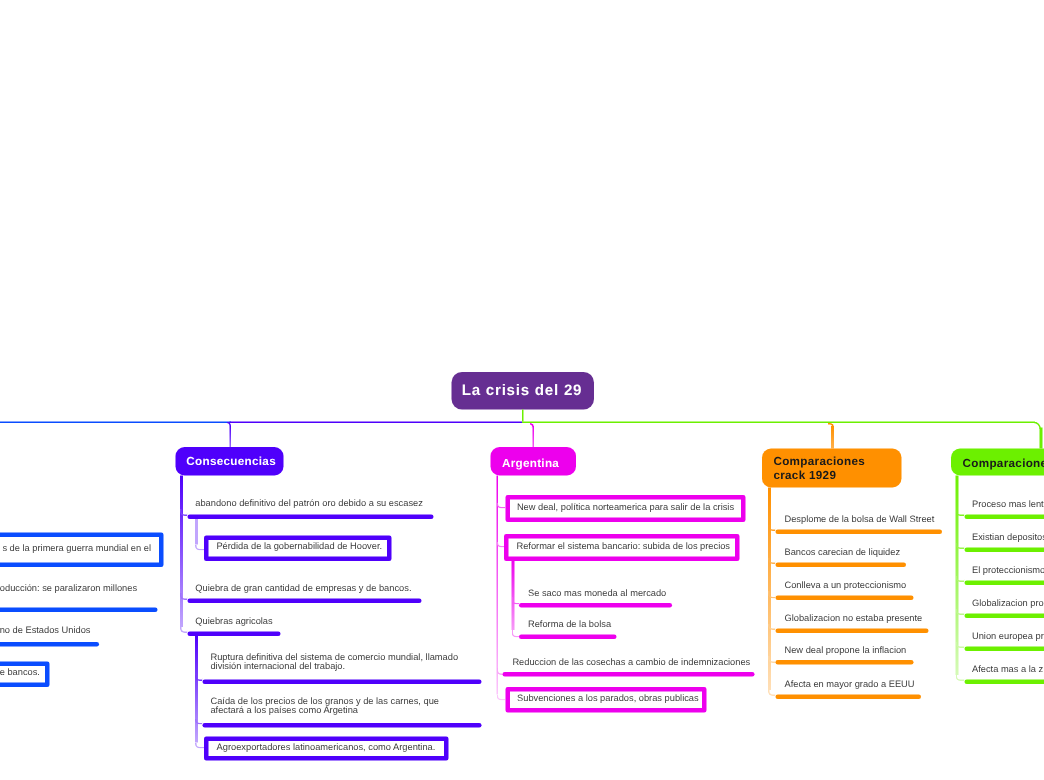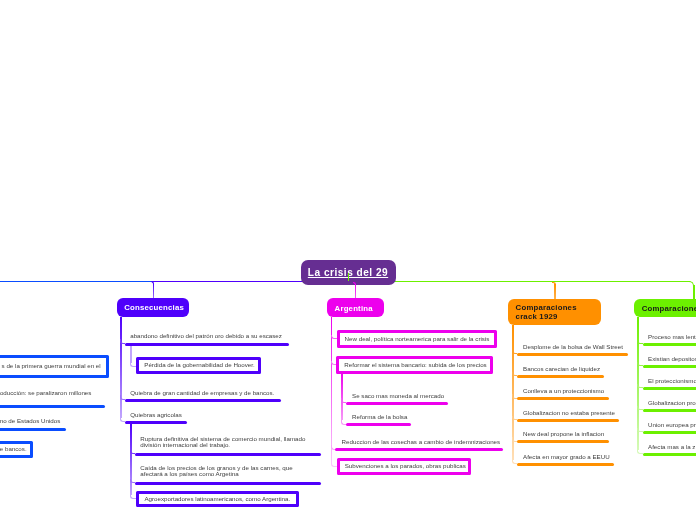--- a/index.html
+++ b/index.html
@@ -39,21 +39,21 @@
 <div id="canvas">
 
   <div class="hline" style="left:0;top:280.9px;width:153.6px;background:#0A4DFF;"></div>
   <div class="hline" style="left:153.2px;top:280.9px;width:195.2px;background:#4F00FB;"></div>
   <div class="hline" style="left:348px;top:280.9px;width:341.7px;background:#6CF000;"></div>
   <div style="position:absolute;left:689.2px;top:280.9px;width:5.3px;height:5.3px;
               border-top:1.5px solid #6CF000;border-right:1.5px solid #6CF000;
               border-top-right-radius:5.3px;box-sizing:border-box;"></div>
   <div class="vline" style="left:693px;top:285.4px;height:13.8px;background:#6CF000;"></div>
 
-  <div class="node root-node" style="left:300.5px;top:260px;width:95px;height:24.8px;background:#662E92;color:#ffffff;text-decoration:underline;">
+  <div class="node root-node" style="left:300.5px;top:248px;width:95px;height:24.8px;background:#662E92;color:#ffffff;">
     <span>La crisis del 29</span>
   </div>
   <div class="vline" style="left:347.7px;top:273.3px;height:8.2px;background:#6CF000;"></div>
 
   <div class="boxleaf" style="left:-6.6px;top:355.3px;width:115.8px;height:23px;border-color:#0A4DFF;padding-left:5.2px;align-items:flex-start;padding-top:4.4px;">
     <span>s de la primera guerra mundial en el</span>
   </div>
 
   <div class="leaf" style="left:-0.1px;top:390.2px;">oducción: se paralizaron millones</div>
   <div class="bar" style="left:-7px;top:405px;width:112px;background:#0A4DFF;"></div>

